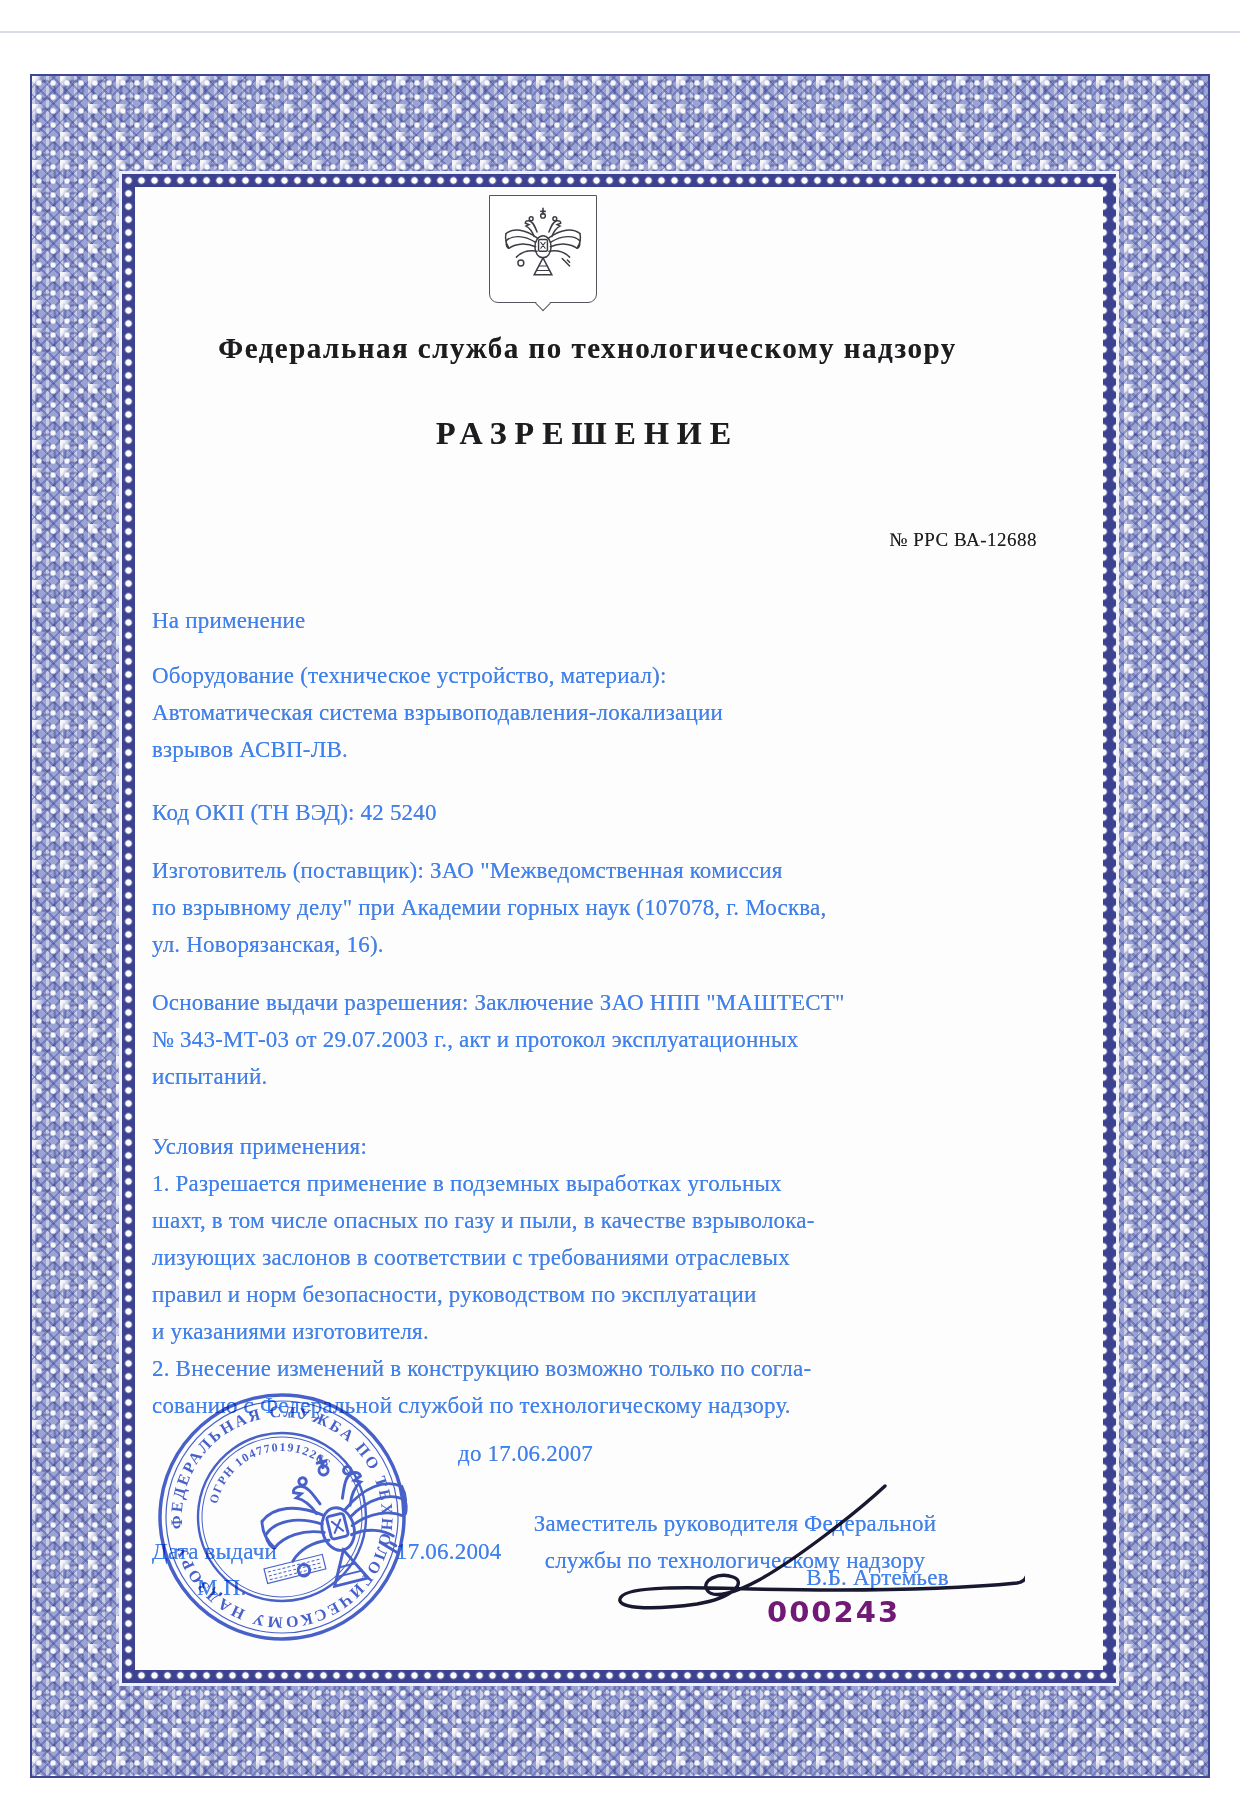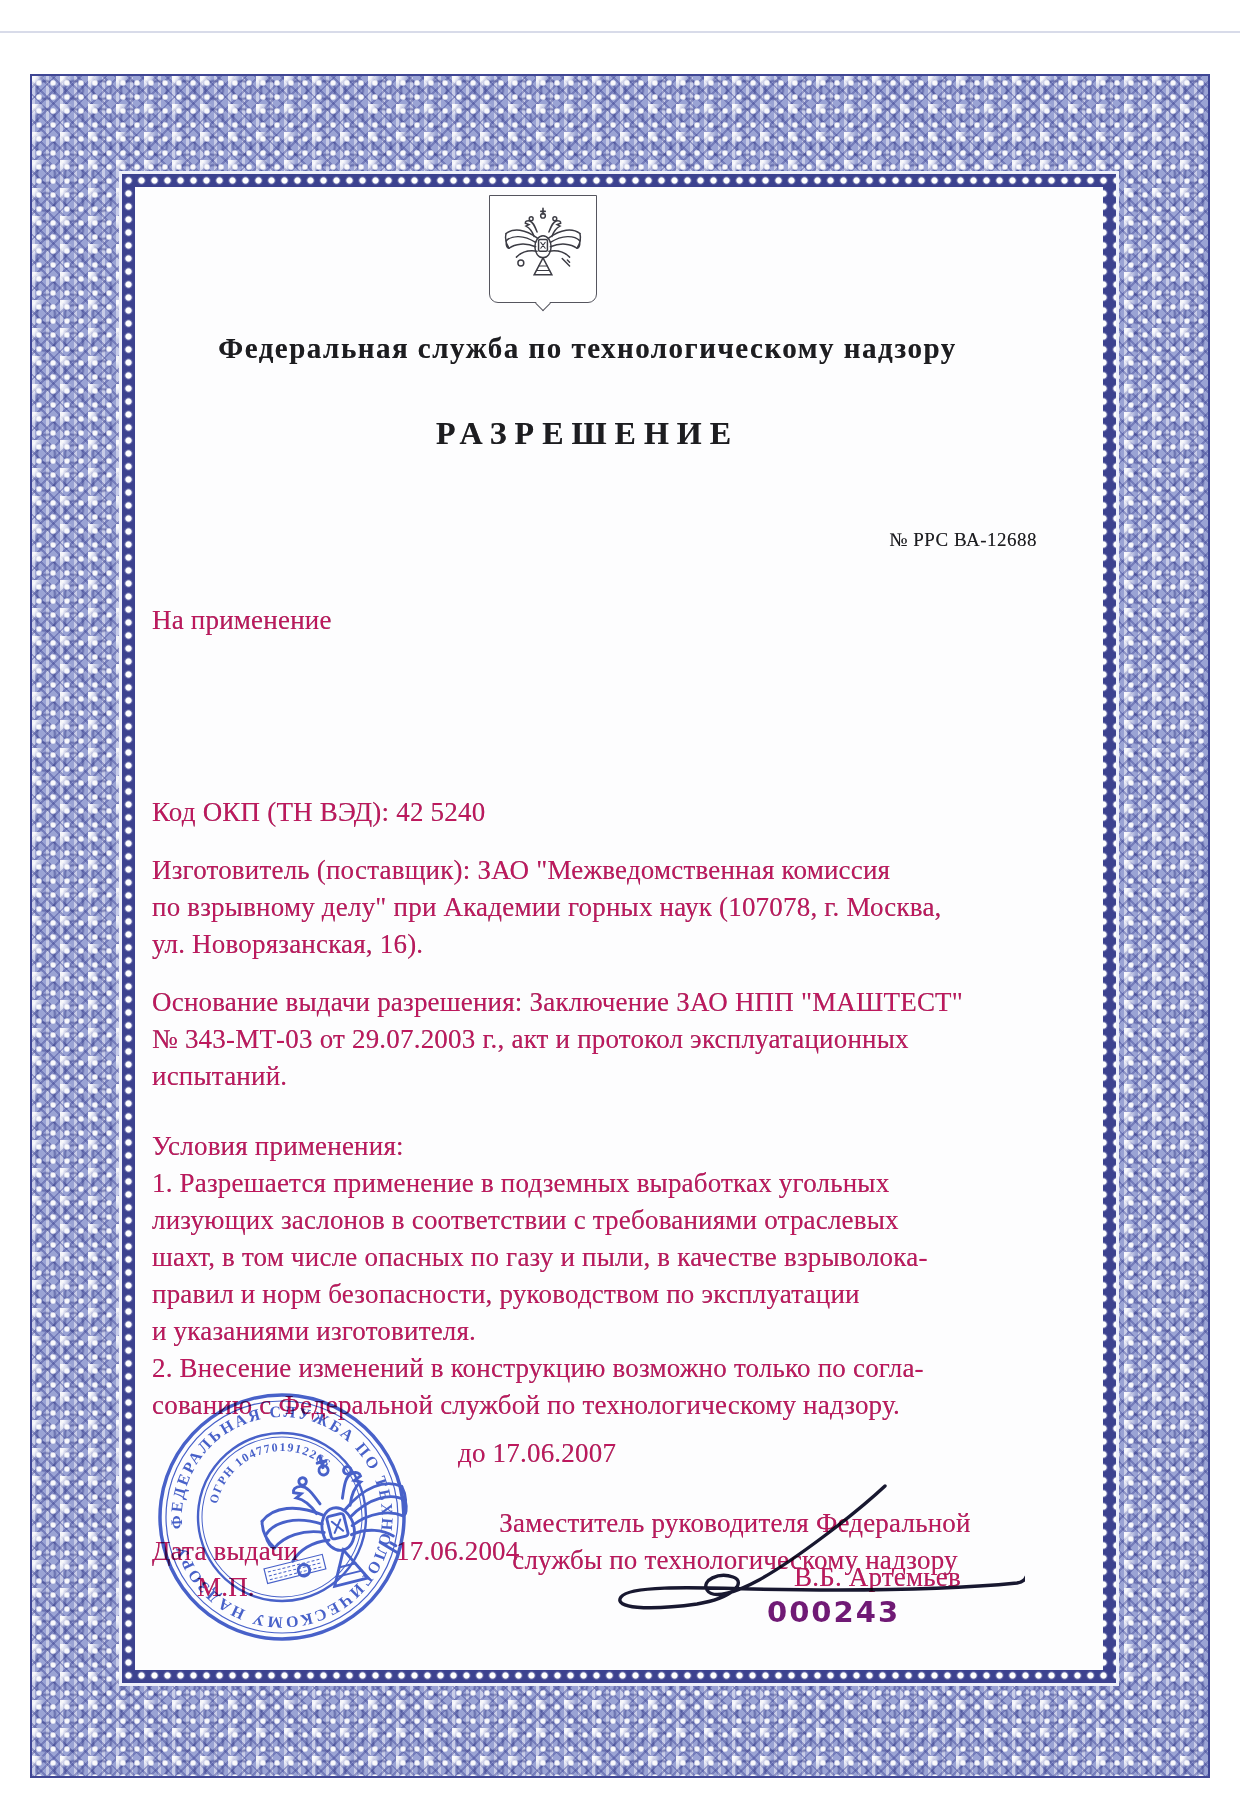--- a/index.html
+++ b/index.html
@@ -22,21 +22,21 @@
     background-color:#3c428f;
     background-image:radial-gradient(circle at 6.5px 6.5px, #ffffff 2.6px, rgba(255,255,255,.25) 3.6px, rgba(255,255,255,0) 4.6px);
     background-size:13px 13px;
     box-shadow:0 0 0 3px #eef0fa;}
   .content{position:absolute;left:13px;top:13px;right:13px;bottom:13px;background:#fdfdfe;}
   .scan-edge-top{position:absolute;left:0;top:1px;width:100%;height:2px;background:#d8dbe9;}
   .scan-edge-bottom{position:absolute;left:60px;bottom:6px;width:1120px;height:2px;background:#e3e5ef;}
 
   
   .abs{position:absolute;}
-  .body-text{font-size:27px;line-height:37px;letter-spacing:.2px;color:#be185d;
+  .body-text{font-size:23px;line-height:37px;letter-spacing:.2px;color:#3b82f6;
              text-shadow:0 0 .5px rgba(20,20,30,.45);white-space:nowrap;}
   .centered-col{left:0;width:905px;text-align:center;}
   .authority{top:145px;font-size:29px;font-weight:bold;letter-spacing:1.5px;
              text-shadow:0 0 .5px rgba(20,20,30,.5);}
   .doc-title{top:228px;font-size:32px;font-weight:bold;letter-spacing:8px;
              text-shadow:0 0 .6px rgba(20,20,30,.55);}
   .doc-number{top:342px;right:66px;font-size:19px;letter-spacing:.5px;
               text-shadow:0 0 .5px rgba(20,20,30,.5);}
 
   .emblem-box{left:354px;top:8px;width:106px;height:106px;border:1.5px solid #55555e;
@@ -108,40 +108,45 @@
             <use href="#eagle"></use>
           </svg>
         </div>
 
         <div class="abs centered-col authority">Федеральная служба по технологическому надзору</div>
         <div class="abs centered-col doc-title">РАЗРЕШЕНИЕ</div>
         <div class="abs doc-number">№  РРС ВА-12688</div>
 
         <div class="abs para body-text" style="top:415px">На применение</div>
 
+        <div class="abs para body-text" style="top:470px">
+          <div>Оборудование (техническое устройство, материал):</div>
+          <div>Автоматическая система взрывоподавления-локализации</div>
+          <div>взрывов АСВП-ЛВ.</div>
+        </div>
 
         <div class="abs para body-text" style="top:607px">Код ОКП (ТН ВЭД): 42 5240</div>
 
         <div class="abs para body-text" style="top:665px">
           <div>Изготовитель (поставщик): ЗАО "Межведомственная комиссия</div>
           <div>по взрывному делу" при Академии горных наук (107078, г. Москва,</div>
           <div>ул. Новорязанская, 16).</div>
         </div>
 
         <div class="abs para body-text" style="top:797px">
           <div>Основание выдачи разрешения: Заключение ЗАО НПП "МАШТЕСТ"</div>
           <div>№ 343-МТ-03 от 29.07.2003 г., акт и протокол эксплуатационных</div>
           <div>испытаний.</div>
         </div>
 
         <div class="abs para body-text" style="top:941px">
           <div>Условия применения:</div>
           <div>1. Разрешается применение в подземных выработках угольных</div>
+          <div>шахт, в том числе опасных по газу и пыли, в качестве взрыволока-</div>
           <div>лизующих заслонов в соответствии с требованиями отраслевых</div>
-          <div>шахт, в том числе опасных по газу и пыли, в качестве взрыволока-</div>
           <div>правил и норм безопасности, руководством по эксплуатации</div>
           <div>и указаниями изготовителя.</div>
           <div>2. Внесение изменений в конструкцию возможно только по согла-</div>
           <div>сованию с Федеральной службой по технологическому надзору.</div>
         </div>
 
         <div class="abs para body-text" style="top:1248px">
           <span class="abs validity-value">до 17.06.2007</span>
         </div>
 

